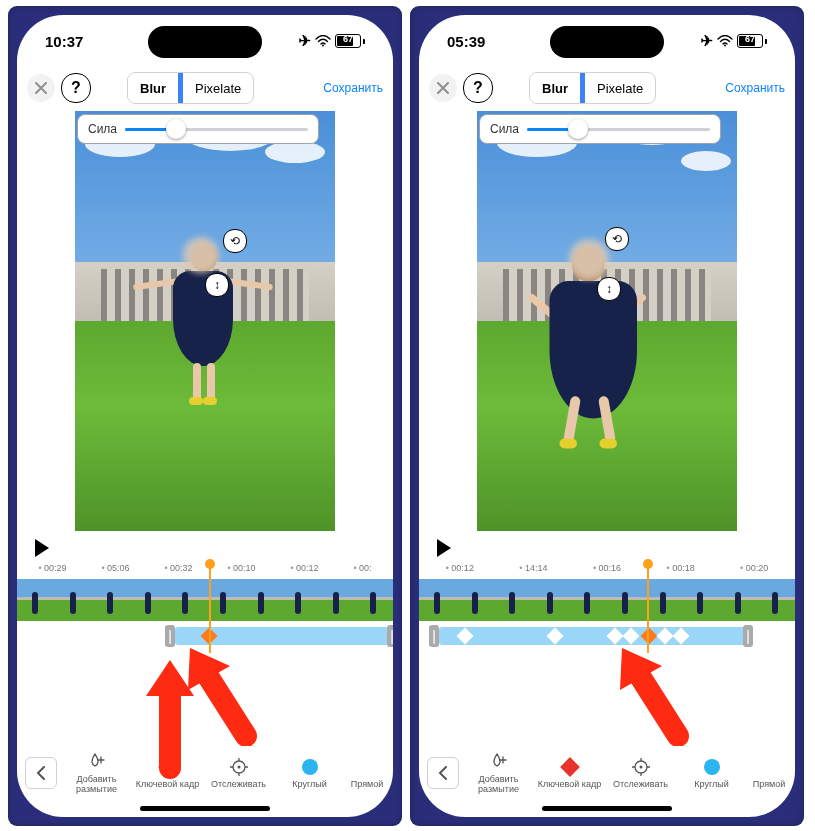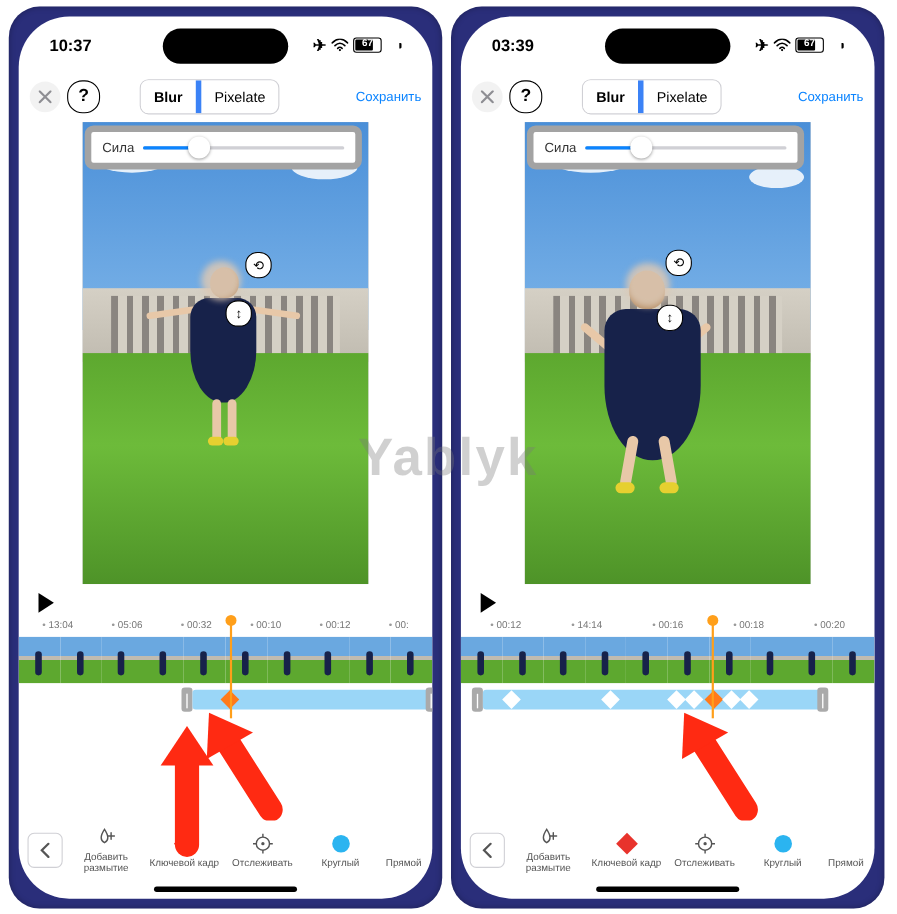--- a/index.html
+++ b/index.html
@@ -1,37 +1,37 @@
 <!DOCTYPE html>
 <html><head>
 <meta charset="utf-8">
 <style>
   html,body{margin:0;padding:0;background:#fff;font-family:-apple-system,Helvetica,Arial,sans-serif}
   .stage{position:relative;width:815px;height:831px;overflow:hidden}
   .watermark{position:absolute;left:50%;top:50%;transform:translate(-50%,-50%);font-size:48px;font-weight:600;color:rgba(120,120,120,0.35);letter-spacing:2px;pointer-events:none;z-index:50}
-  .phone{position:absolute;top:6px;width:394px;height:820px;border-radius:28px;background:#2a2e7a;box-shadow:inset 0 0 6px rgba(0,0,0,0.3)}
+  .phone{position:absolute;top:6px;width:394px;height:820px;border-radius:9px;background:#2a2e7a;box-shadow:inset 0 0 6px rgba(0,0,0,0.3)}
   .phone.left{left:8px}
   .phone.right{left:410px}
   .screen{position:absolute;left:9px;top:9px;right:9px;bottom:9px;border-radius:46px;background:#fff;overflow:hidden}
   .island{position:absolute;left:50%;top:11px;transform:translateX(-50%);width:114px;height:32px;background:#000;border-radius:18px;z-index:20}
   .status{position:absolute;left:0;right:0;top:14px;height:24px;display:flex;align-items:center;justify-content:space-between;padding:0 28px;font-size:15px;font-weight:600;z-index:15}
   .status .right-ic{display:flex;align-items:center;gap:4px}
-  .battery{display:inline-flex;align-items:center;gap:16px}
+  .battery{display:inline-flex;align-items:center;gap:2px}
   .battery .shell{width:24px;height:12px;border:1px solid #000;border-radius:3px;position:relative}
   .battery .fill{position:absolute;left:1px;top:1px;bottom:1px;width:65%;background:#000;border-radius:1px}
   .battery .num{position:absolute;left:0;right:0;top:-1px;font-size:9px;font-weight:700;color:#fff;text-align:center}
   .battery .tip{width:2px;height:5px;background:#000;border-radius:0 1px 1px 0}
   .topbar{position:absolute;left:0;right:0;top:52px;height:42px;display:flex;align-items:center;padding:0 10px;gap:6px}
   .icbtn{width:28px;height:28px;border-radius:14px;background:rgba(0,0,0,0.05);display:flex;align-items:center;justify-content:center;color:#8e8e93}
   .seg{display:flex;margin-left:30px;border:1px solid #d0d0d5;border-radius:8px;overflow:hidden;height:30px}
   .seg div{padding:0 12px;font-size:13px;display:flex;align-items:center;color:#000}
   .seg .sel{background:#fff;font-weight:700}
   .seg div+div{border-left:5px solid #3b82f6}
   .save{margin-left:auto;color:#0b84ff;font-size:12px}
-  .slider-row{position:absolute;left:60px;top:99px;width:220px;height:28px;background:#fff;border:6px solid #a3a3a3;border-radius:8px;display:flex;align-items:center;padding:0 10px;gap:8px;z-index:12;font-size:12px;color:#333}
+  .slider-row{position:absolute;left:60px;top:99px;width:220px;height:28px;background:#fff;border:1px solid #a3a3a3;border-radius:8px;display:flex;align-items:center;padding:0 10px;gap:8px;z-index:12;font-size:12px;color:#333}
   .slider-track{flex:1;height:3px;background:#d0d0d5;border-radius:2px;position:relative}
   .slider-fill{position:absolute;left:0;top:0;bottom:0;background:#0b84ff;border-radius:2px}
   .slider-knob{position:absolute;top:50%;width:20px;height:20px;border-radius:10px;background:#fff;box-shadow:0 1px 3px rgba(0,0,0,0.4);transform:translate(-50%,-50%)}
   .preview{position:absolute;left:58px;right:58px;top:96px;height:420px;background:#ccc;overflow:hidden}
   .sky{position:absolute;left:0;right:0;top:0;height:45%;background:linear-gradient(#4a8fd8,#7bb3e8)}
   .cloud{position:absolute;background:rgba(255,255,255,0.85);border-radius:50%}
   .bld{position:absolute;left:0;right:0;top:36%;height:16%;background:linear-gradient(#d5d0c5,#c0bbb0)}
   .bld::before{content:"";position:absolute;left:10%;right:10%;top:10%;bottom:10%;background:repeating-linear-gradient(90deg,#8a8580 0 6px,#d5d0c5 6px 14px)}
   .grass{position:absolute;left:0;right:0;top:50%;bottom:0;background:linear-gradient(#5da82f,#6dbb3a 40%,#4e9328)}
   .person{position:absolute;width:80px;height:170px}
@@ -63,21 +63,20 @@
   .tlabel{text-align:center;line-height:1.1;white-space:pre-line}
   .redkey{width:14px;height:14px;background:#e8332c;transform:rotate(45deg)}
   .bluedot{width:16px;height:16px;border-radius:8px;background:#2bb4f0}
   .homebar{position:absolute;left:50%;bottom:6px;transform:translateX(-50%);width:130px;height:5px;background:#000;border-radius:3px}
   .arrow{position:absolute;z-index:60;pointer-events:none}
 </style>
 </head>
 <body>
 <div class="stage">
 
-<div class="watermark">Yablyk</div>
 
 <div class="phone left">
   <div class="screen">
     <div class="island"></div>
     <div class="status">
       <span>10:37</span>
       <span class="right-ic">
         <span>✈︎</span>
         <svg width="16" height="12" viewBox="0 0 16 12">
               <path d="M1 4 Q8 -3 15 4 M3.5 6.5 Q8 2 12.5 6.5 M6 9 Q8 7 10 9" stroke="#000" stroke-width="1.4" fill="none" stroke-linecap="round"></path>
@@ -132,21 +131,21 @@
     <div class="slider-row">
       <span>Сила</span>
       <div class="slider-track">
             <div class="slider-fill" style="width:28%"></div>
             <div class="slider-knob" style="left:28%"></div>
           </div>
     </div>
 
     <div class="play"></div>
     <div class="times">
-      <span>13:04</span>
+      <span>00:29</span>
       <span>05:06</span>
       <span>00:32</span>
       <span>00:10</span>
       <span>00:12</span>
       <span>00:</span>
     </div>
     <div class="strip">
       <div class="thumb"></div>
           <div class="thumb"></div>
           <div class="thumb"></div>
@@ -210,21 +209,21 @@
       </div>
     </div>
     <div class="homebar"></div>
   </div>
 </div>
 
 <div class="phone right">
   <div class="screen">
     <div class="island"></div>
     <div class="status">
-      <span>03:39</span>
+      <span>05:39</span>
       <span class="right-ic">
         <span>✈︎</span>
         <svg width="16" height="12" viewBox="0 0 16 12">
               <path d="M1 4 Q8 -3 15 4 M3.5 6.5 Q8 2 12.5 6.5 M6 9 Q8 7 10 9" stroke="#000" stroke-width="1.4" fill="none" stroke-linecap="round"></path>
               <circle cx="8" cy="10.5" r="1" fill="#000"></circle>
             </svg>
         <span class="battery">
           <span class="shell">
                 <span class="fill"></span>
                 <span class="num">67</span>

